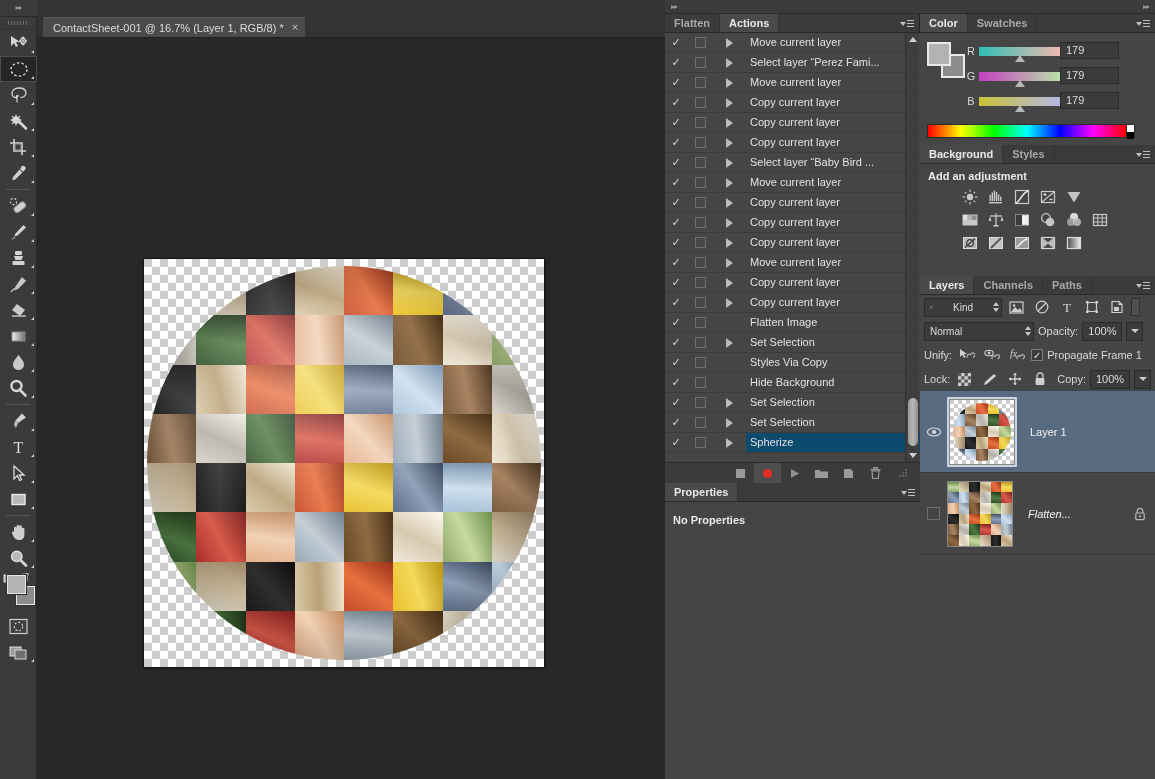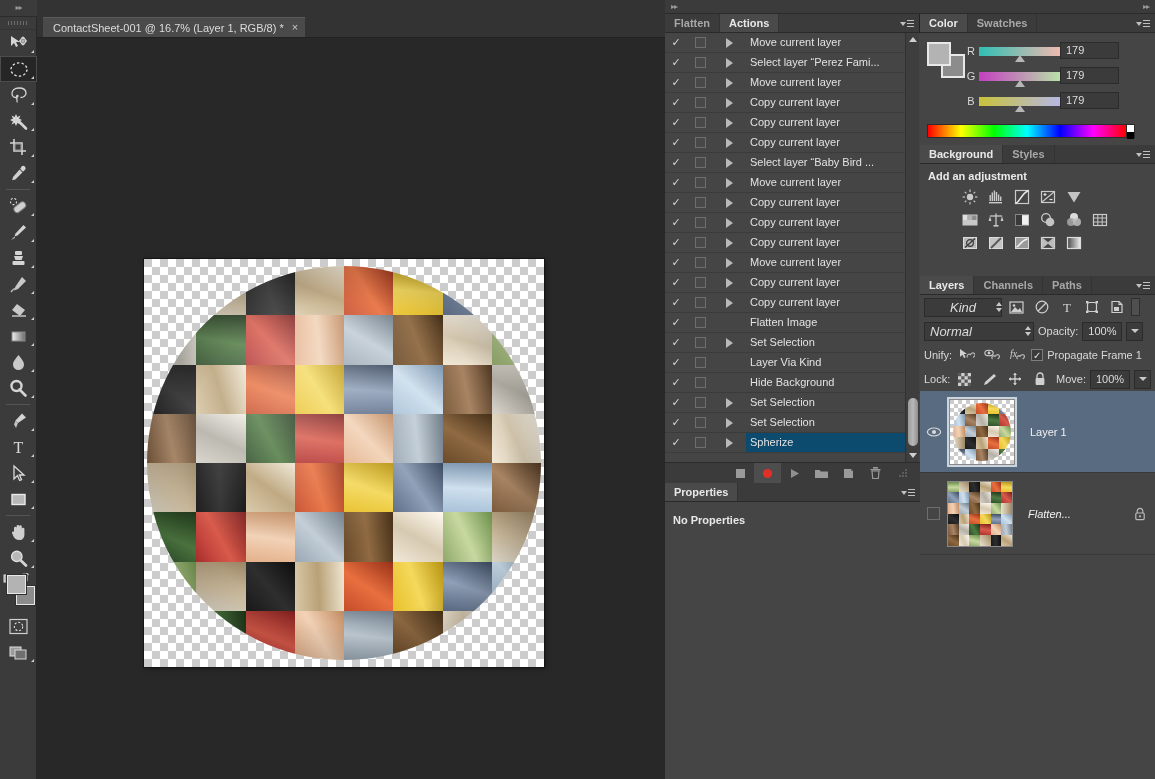--- a/index.html
+++ b/index.html
@@ -216,21 +216,21 @@
   .adj-grid { padding: 6px 0 0 40px; }
   .adj-line { display: flex; gap: 6px; margin-bottom: 5px; }
   .adj-ic { width: 20px; height: 18px; display: flex; align-items: center; justify-content: center; }
 
   
   .layersp { position: absolute; left: 0; top: 262px; width: 235px; bottom: 0; }
   .lay-body { position: absolute; left: 0; top: 19px; right: 0; bottom: 0; background: #454545; }
   .lay-ctl { height: 24px; display: flex; align-items: center; padding: 0 4px; gap: 4px; }
   .sel-box {
     display: flex; align-items: center; height: 19px; background: #3b3b3b;
-    border: 1px solid #2b2b2b; color: #dcdcdc; font-size: 13px; padding: 0 2px 0 5px; gap: 20px; font-style: italic;
+    border: 1px solid #2b2b2b; color: #dcdcdc; font-size: 10px; padding: 0 2px 0 5px; gap: 20px;
   }
   .sel-box .arrows { display: flex; flex-direction: column; gap: 2px; margin-left: 2px; }
   .sel-box .arrows i { width: 0; height: 0; border-left: 3px solid transparent; border-right: 3px solid transparent; }
   .sel-box .arrows .up { border-bottom: 4px solid #c8c8c8; }
   .sel-box .arrows .dn { border-top: 4px solid #c8c8c8; }
   .filt-ic { width: 21px; height: 20px; display: flex; align-items: center; justify-content: center; }
   .lbl { font-size: 11px; color: #d8d8d8; }
   .numbox {
     height: 19px; background: #3b3b3b; border: 1px solid #2b2b2b; color: #dcdcdc;
     font-size: 11px; line-height: 17px; padding: 0 4px; min-width: 40px; text-align: center;
@@ -717,21 +717,21 @@
             <i></i>
           </span>
           <span class="act-label">Set Selection</span>
         </div>
         <div class="act-row">
           <span class="act-check">✓</span>
           <span class="act-box">
             <i></i>
           </span>
           <span class="act-tri"></span>
-          <span class="act-label">Layer Via Kind</span>
+          <span class="act-label">Styles Via Copy</span>
         </div>
         <div class="act-row">
           <span class="act-check">✓</span>
           <span class="act-box">
             <i></i>
           </span>
           <span class="act-tri"></span>
           <span class="act-label">Hide Background</span>
         </div>
         <div class="act-row">
@@ -1163,21 +1163,21 @@
                 <path d="M7 1 v12 M1 7 h12" stroke="#d0d0d0" stroke-width="1.3"></path>
                 <path d="M7 1 l-2 2 h4 Z M7 13 l-2-2 h4 Z M1 7 l2-2 v4 Z M13 7 l-2-2 v4 Z" fill="#d0d0d0"></path>
               </svg>
           </div>
           <div class="filt-ic">
             <svg width="12" height="14" viewBox="0 0 12 14">
                 <path d="M3 6 V4 a3 3 0 0 1 6 0 V6" fill="none" stroke="#d0d0d0" stroke-width="1.3"></path>
                 <rect x="1.6" y="6" width="8.8" height="7" rx="1" fill="#d0d0d0"></rect>
               </svg>
           </div>
-          <span class="lbl" style="margin-left:auto">Move:</span>
+          <span class="lbl" style="margin-left:auto">Copy:</span>
           <div class="numbox">100%</div>
           <div class="drop-btn">
               <i></i>
             </div>
         </div>
 
         <div class="lay-list" id="lay-list">
             <div class="lay-row sel">
               <div class="lay-eye">
                 <svg width="16" height="12" viewBox="0 0 16 12">

